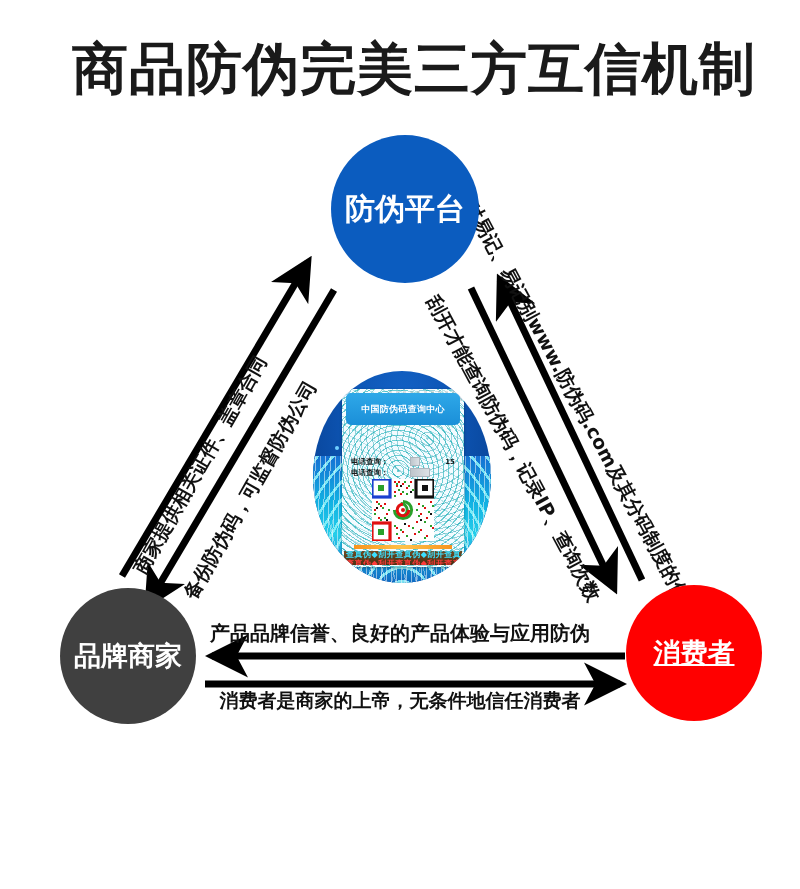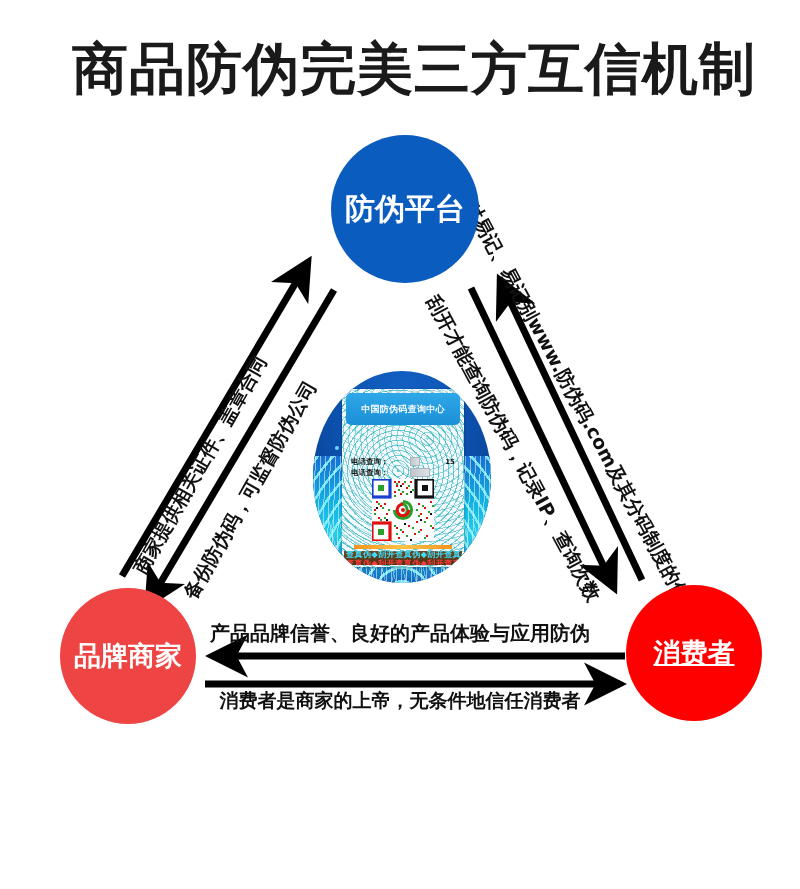--- a/index.html
+++ b/index.html
@@ -156,21 +156,21 @@
     <line x1="471" y1="288" x2="614" y2="588" stroke="#000000" stroke-width="7" marker-end="url(#ah)"></line>
 
     <line x1="625" y1="656" x2="212" y2="656" stroke="#000000" stroke-width="7" marker-end="url(#ah)"></line>
 
     <line x1="205" y1="684" x2="620" y2="684" stroke="#000000" stroke-width="7" marker-end="url(#ah)"></line>
   </svg>
 
   <div class="node node-platform" style="background:#0b5cbf">
     <span>防伪平台</span>
   </div>
-  <div class="node node-merchant" style="background:#ef4444">
+  <div class="node node-merchant" style="background:#404040">
     <span>品牌商家</span>
   </div>
   <div class="node node-consumer" style="background:#ff0000">
     <span>消费者</span>
   </div>
 
   <div class="edge-label lbl-left-outer">商家提供相关证件、盖章合同</div>
   <div class="edge-label lbl-left-inner">备份防伪码，可监督防伪公司</div>
 
   <div class="edge-label lbl-right-outer">对易记、易记别www.防伪码.com及其分码制度的信任</div>

